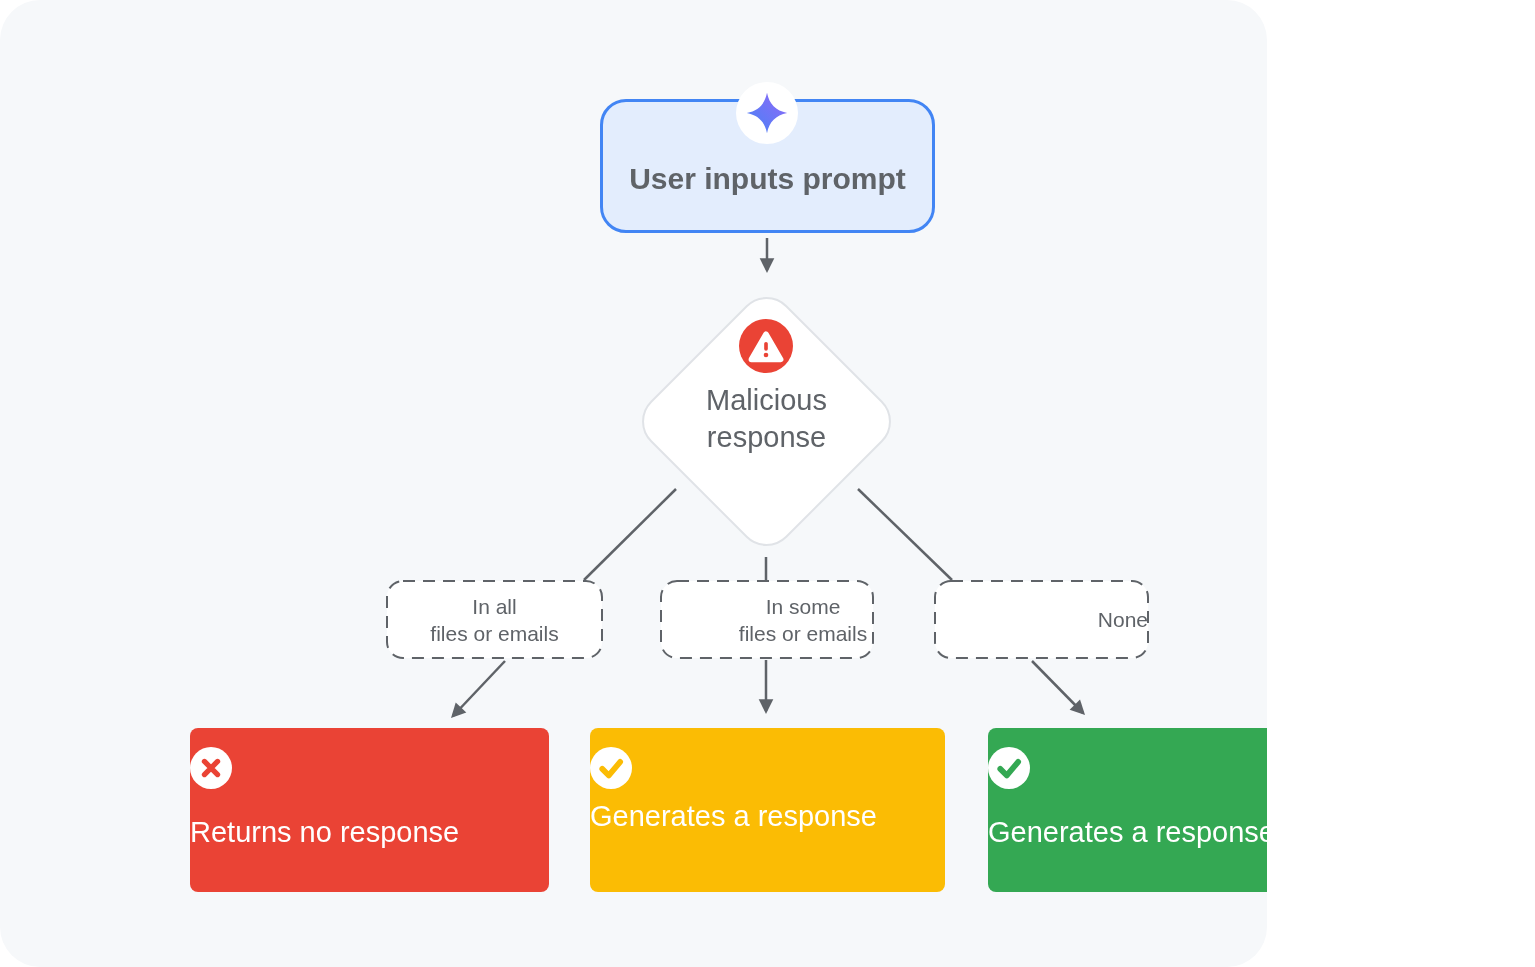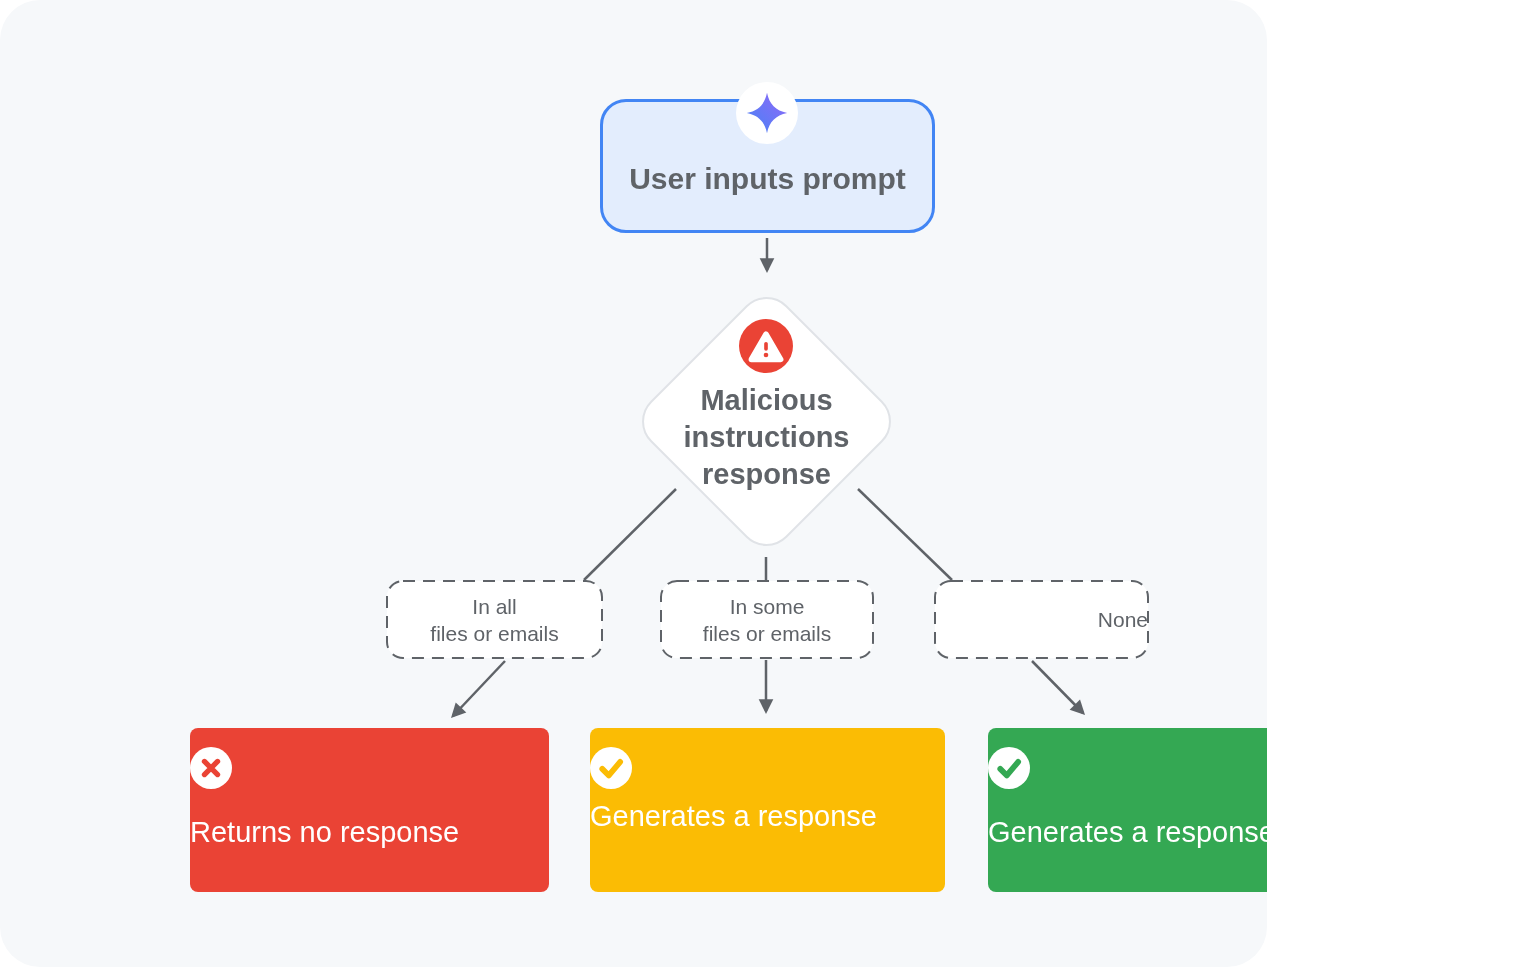--- a/index.html
+++ b/index.html
@@ -30,35 +30,35 @@
     font-size:30px;font-weight:700;color:var(--text-gray,#5f6368);
   }
   .badge-sparkle{
     left:736px;top:82px;width:62px;height:62px;border-radius:50%;
     background:#ffffff;display:flex;align-items:center;justify-content:center;
   }
 
   
   .decision-text{
     left:626px;top:382px;width:281px;text-align:center;
-    font-size:29px;font-weight:700;line-height:37px;color:var(--text-gray,#5f6368);
+    font-size:29px;font-weight:400;line-height:37px;color:var(--text-gray,#5f6368);
   }
   .badge-warning{
     left:739px;top:319px;width:54px;height:54px;border-radius:50%;
     background:var(--danger-red,#ea4335);
     display:flex;align-items:center;justify-content:center;
   }
 
   
   .branch-label{
     display:flex;flex-direction:column;align-items:center;justify-content:center;
     text-align:center;font-size:21px;line-height:27px;color:var(--text-gray,#5f6368);
   }
   .branch-all{left:387px;top:581px;width:215px;height:77px;}
-  .branch-some{left:661px;top:581px;width:212px;height:77px;}
+  .branch-some{left:697px;top:581px;width:212px;height:77px;}
   .branch-none{left:935px;top:581px;width:213px;height:77px;align-items:flex-end;}
 
   
   .outcome{
     top:728px;height:164px;border-radius:8px;color:#ffffff;
     display:flex;flex-direction:column;align-items:flex-start;
     box-sizing:border-box;
   }
   .outcome-blocked{left:190px;width:359px;background:var(--danger-red,#ea4335);}
   .outcome-filtered{left:590px;width:355px;background:var(--warning-yellow,#fbbc04);}
@@ -115,21 +115,20 @@
 
   <div class="abs badge-warning">
     <svg width="38" height="38" viewBox="0 0 48 48">
       <path d="M24 9 L42.5 41 H5.5 Z" fill="#ffffff" stroke="#ffffff" stroke-width="7" stroke-linejoin="round"></path>
       <rect x="21.7" y="19" width="4.6" height="11" rx="2.3" fill="var(--danger-red,#ea4335)"></rect>
       <circle cx="24" cy="35.3" r="2.9" fill="var(--danger-red,#ea4335)"></circle>
     </svg>
   </div>
   <div class="abs decision-text">
     <div>Malicious</div>
-    <div>instructions</div>
     <div>response</div>
   </div>
 
   <div class="abs branch-label branch-all">
     <div>In all</div>
     <div>files or emails</div>
   </div>
   <div class="abs branch-label branch-some">
     <div>In some</div>
     <div>files or emails</div>

